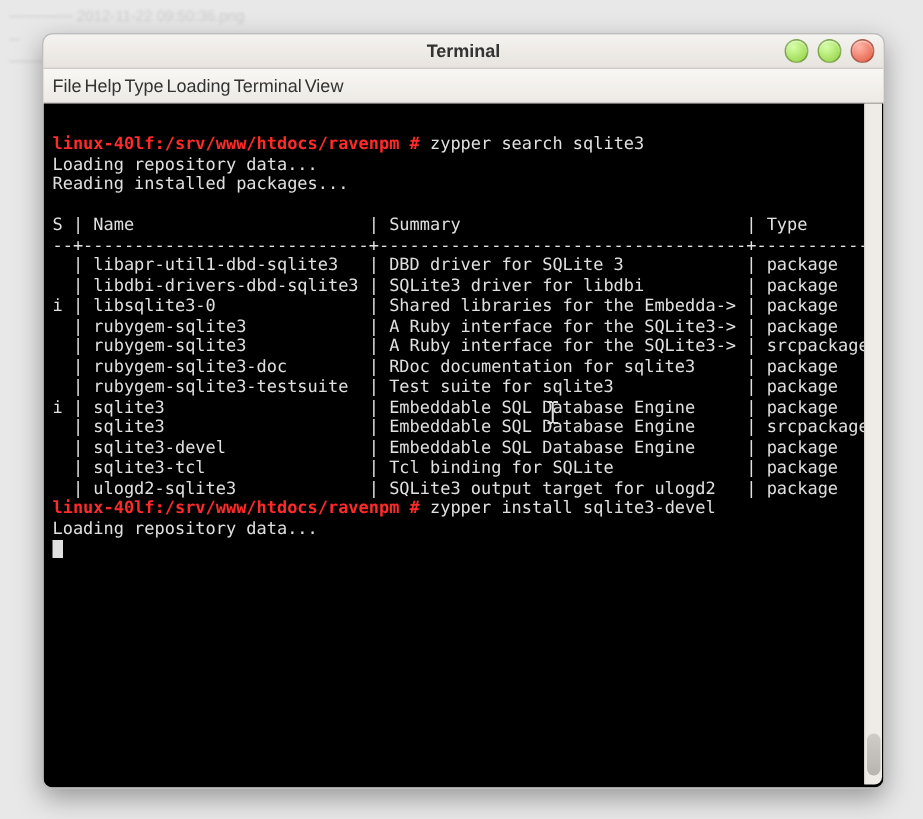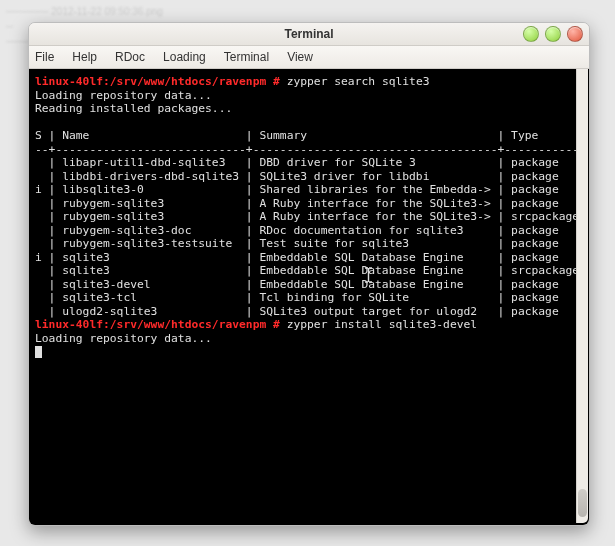--- a/index.html
+++ b/index.html
@@ -67,31 +67,31 @@
   .wc-close { background: radial-gradient(circle at 35% 30%, #ffb5a8, #e2563b); }
   .menubar {
     height: 22px;
     background: linear-gradient(#f9f7f4, #edeae5);
     border-bottom: 1px solid #cfccc7;
     display: flex;
     align-items: center;
     padding: 0 6px;
     font-size: 12px;
     color: #333;
-    gap: 18px;
+    gap: 2px;
   }
   .menubar span { cursor: default; }
   .term {
     flex: 1;
     background: #000;
     color: #e0e0e0;
     font-family: "DejaVu Sans Mono", "Liberation Mono", Menlo, Consolas, monospace;
     font-size: 11.3px;
     line-height: 13.5px;
-    padding: 6px 6px 6px 6px;
+    padding: 20px 6px 6px 6px;
     white-space: pre;
     overflow: hidden;
     position: relative;
   }
   .prompt { color: #ff2a2a; font-weight: bold; }
   .cmd { color: #e0e0e0; }
   .row { white-space: pre; }
   .cursor-ibeam {
     position: absolute;
     width: 7px;
@@ -141,21 +141,21 @@
     <div class="window-controls">
       <div class="wc-btn wc-min"></div>
       <div class="wc-btn wc-max"></div>
       <div class="wc-btn wc-close"></div>
     </div>
   </div>
 
   <div class="menubar">
     <span>File</span>
     <span>Help</span>
-    <span>RDoc</span>
+    <span>Type</span>
     <span>Loading</span>
     <span>Terminal</span>
     <span>View</span>
   </div>
 
   <div class="term" id="term"><div class="row"><span class="prompt">linux-40lf:/srv/www/htdocs/ravenpm #</span><span class="cmd"> zypper search sqlite3</span></div><div class="row">Loading repository data...</div><div class="row">Reading installed packages...</div><div class="row"> </div><div class="row">S | Name                       | Summary                            | Type</div><div class="row">--+----------------------------+------------------------------------+-----------</div><div class="row">  | libapr-util1-dbd-sqlite3   | DBD driver for SQLite 3            | package</div><div class="row">  | libdbi-drivers-dbd-sqlite3 | SQLite3 driver for libdbi          | package</div><div class="row">i | libsqlite3-0               | Shared libraries for the Embedda-&gt; | package</div><div class="row">  | rubygem-sqlite3            | A Ruby interface for the SQLite3-&gt; | package</div><div class="row">  | rubygem-sqlite3            | A Ruby interface for the SQLite3-&gt; | srcpackage</div><div class="row">  | rubygem-sqlite3-doc        | RDoc documentation for sqlite3     | package</div><div class="row">  | rubygem-sqlite3-testsuite  | Test suite for sqlite3             | package</div><div class="row">i | sqlite3                    | Embeddable SQL Database Engine     | package</div><div class="row">  | sqlite3                    | Embeddable SQL Database Engine     | srcpackage</div><div class="row">  | sqlite3-devel              | Embeddable SQL Database Engine     | package</div><div class="row">  | sqlite3-tcl                | Tcl binding for SQLite             | package</div><div class="row">  | ulogd2-sqlite3             | SQLite3 output target for ulogd2   | package</div><div class="row"><span class="prompt">linux-40lf:/srv/www/htdocs/ravenpm #</span><span class="cmd"> zypper install sqlite3-devel</span></div><div class="row">Loading repository data...</div><div class="row"><span class="block-cursor"></span></div><div class="cursor-ibeam" style="left:335px;top:198px;"><svg width="9" height="16" viewBox="0 0 9 16">
           <path d="M1 1 H4 M5 1 H8 M4.5 1 V15 M1 15 H4 M5 15 H8" stroke="#ddd" stroke-width="1.4" fill="none"></path>
         </svg></div></div>
 
   <div class="scrollbar">

